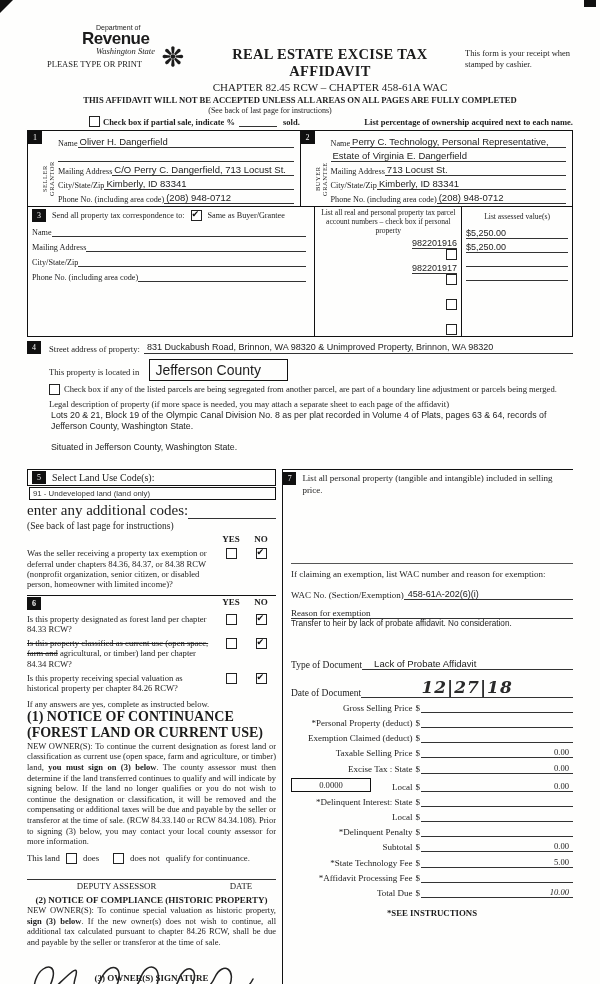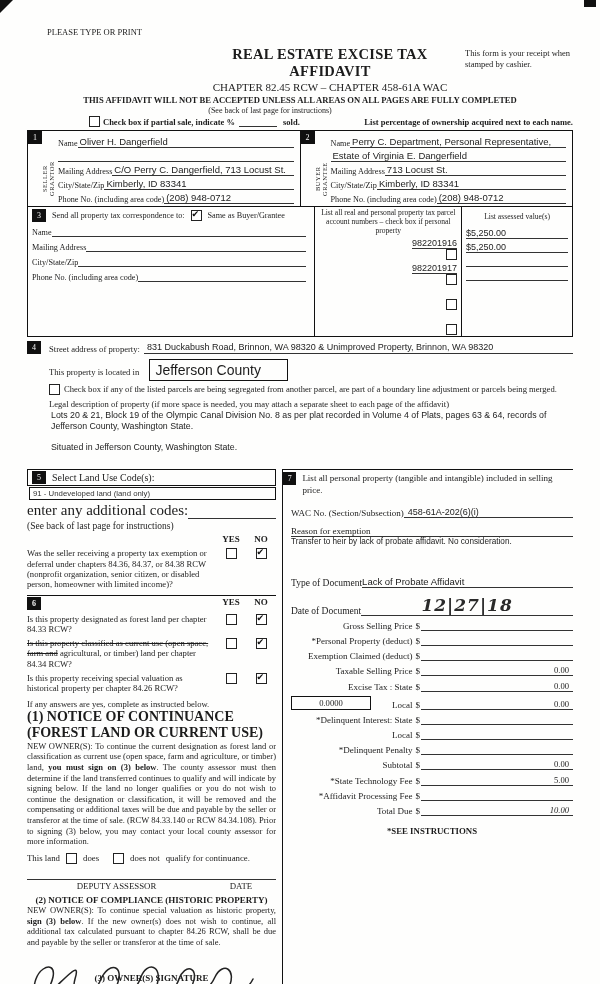--- a/index.html
+++ b/index.html
@@ -114,21 +114,21 @@
   .s7text{font-size:9px;line-height:1.35;display:flex;gap:6px;padding-right:10px;}
   .exempt{border-top:1.2px solid #555;margin-top:66px;padding-top:5px;font-size:9px;}
   .wacrow{display:flex;align-items:flex-end;font-size:9px;margin-top:10px;}
   .wacrow .fill{flex:1;border-bottom:1px solid #333;font-family:"Liberation Sans",sans-serif;
                 font-size:9px;padding-left:4px;}
   .reason{font-size:9px;margin-top:8px;}
   .reason .rline{border-bottom:1px solid #333;display:block;height:1px;margin-top:-1px;}
   .reason-val{font-family:"Liberation Sans",sans-serif;font-size:8.2px;}
   .tdoc{display:flex;align-items:flex-end;font-size:9.5px;margin-top:30px;}
   .tdoc .fill{flex:1;border-bottom:1px solid #333;font-family:"Liberation Sans",sans-serif;
-              font-size:9.5px;padding-left:0;}
+              font-size:9.5px;padding-left:12px;}
   .ddoc{display:flex;align-items:flex-end;font-size:9.5px;margin-top:6px;height:22px;}
   .ddoc .fill{flex:1;border-bottom:1px solid #333;text-align:center;}
   .date-hand{font-size:17px;font-weight:bold;letter-spacing:1px;}
   .mrow{display:flex;align-items:flex-end;font-size:9px;margin-top:4.2px;}
   .mrow .ml{flex:1;text-align:right;white-space:nowrap;}
   .mrow .dollar{margin-left:3px;}
   .mrow .mv{width:148px;border-bottom:1px solid #333;text-align:right;font-size:8.6px;
             padding-right:4px;margin-left:1px;line-height:10px;min-height:10px;}
   .ratebox{border:1.3px solid #111;width:78px;text-align:center;font-size:8.6px;
            padding:1px 0;margin-right:6px;}
@@ -147,20 +147,26 @@
 <body>
 
 <div class="page">
   <div class="corner-tl"></div>
   <div class="corner-tr"></div>
 
   <div class="content">
 
     <div class="hdr">
       <div class="hdr-left">
+        <div>
+          <div class="logo-dept">Department of</div>
+          <div class="logo-rev">Revenue</div>
+          <div class="logo-state">Washington State</div>
+          <div class="logo-swirl">❊</div>
+        </div>
         <div class="type-print">PLEASE TYPE OR PRINT</div>
       </div>
       <div class="hdr-center">
         <div class="title">REAL ESTATE EXCISE TAX AFFIDAVIT</div>
         <div class="subtitle">CHAPTER 82.45 RCW – CHAPTER 458-61A WAC</div>
       </div>
       <div class="hdr-right">This form is your receipt when stamped by cashier.</div>
     </div>
 
     <div class="accept">THIS AFFIDAVIT WILL NOT BE ACCEPTED UNLESS ALL AREAS ON ALL PAGES ARE FULLY COMPLETED</div>
@@ -198,21 +204,21 @@
         <div class="frow">
             <span class="lbl">Phone No. (including area code)</span>
             <span class="val">(208) 948-0712</span>
           </div>
       </div>
       <div class="half right">
         <span class="badge">2</span>
         <div class="sidelabel">BUYER GRANTEE</div>
         <div class="frow">
             <span class="lbl">Name</span>
-            <span class="val">Perry C. Department, Personal Representative,</span>
+            <span class="val">Perry C. Technology, Personal Representative,</span>
           </div>
         <div class="frow">
             <span class="val">Estate of Virginia E. Dangerfield</span>
           </div>
         <div class="frow">
             <span class="lbl">Mailing Address</span>
             <span class="val">713 Locust St.</span>
           </div>
         <div class="frow">
             <span class="lbl">City/State/Zip</span>
@@ -376,22 +382,23 @@
             <div class="pn-line"></div>
           </div>
         </div>
       </div>
 
       <div class="midR">
         <div class="s7text">
           <span class="badge" style="margin-left:-8px;">7</span>
           <span>List all  personal property (tangible and intangible) included in selling price.</span>
         </div>
+        <div class="exempt">If claiming an exemption, list WAC number and reason for exemption:</div>
         <div class="wacrow">
-          <span>WAC No. (Section/Subsection)</span>
+          <span>WAC No. (Section/Exemption)</span>
           <span class="fill">458-61A-202(6)(i)</span>
         </div>
         <div class="reason">
           <span>Reason for exemption</span>
           <span class="rline"></span>
           <div class="reason-val">Transfer to heir by lack of probate affidavit. No consideration.</div>
         </div>
         <div class="tdoc">
           <span>Type of Document</span>
           <span class="fill">Lack of Probate Affidavit</span>

